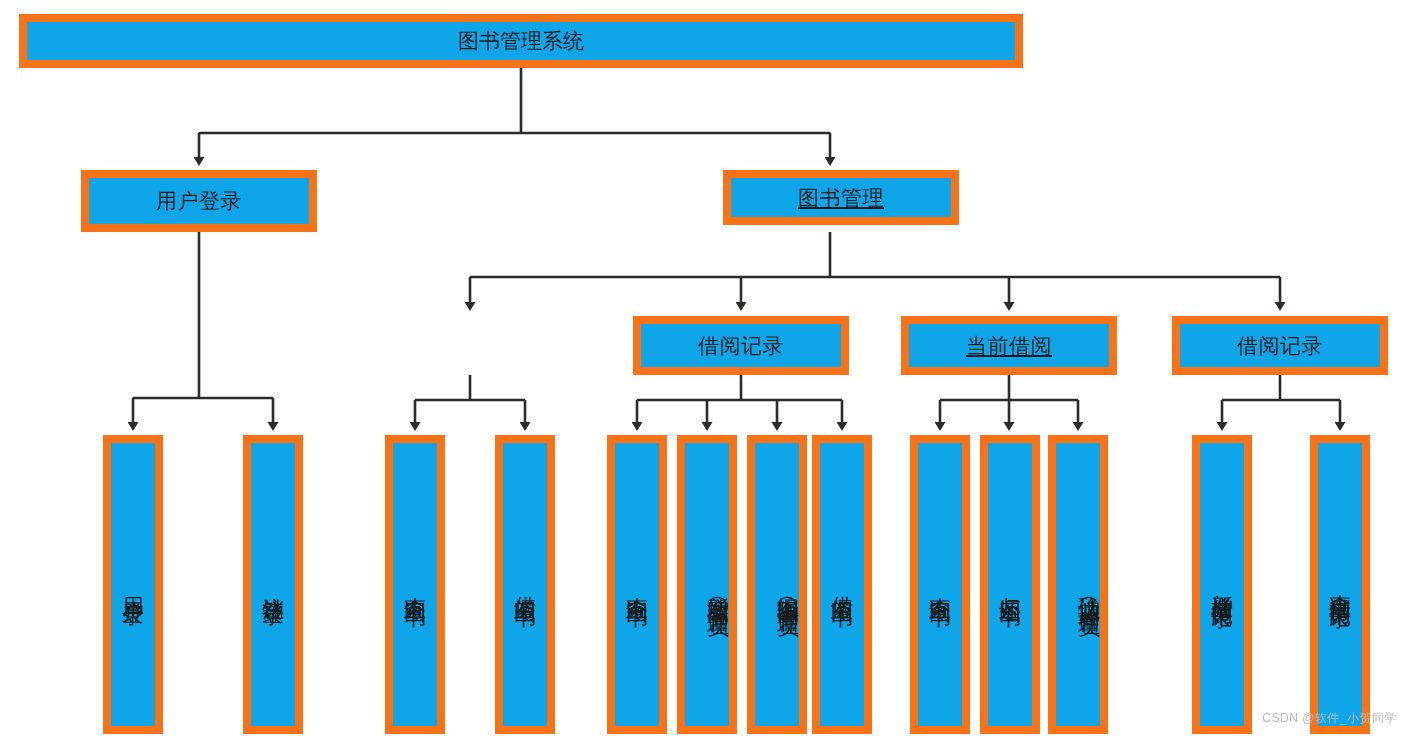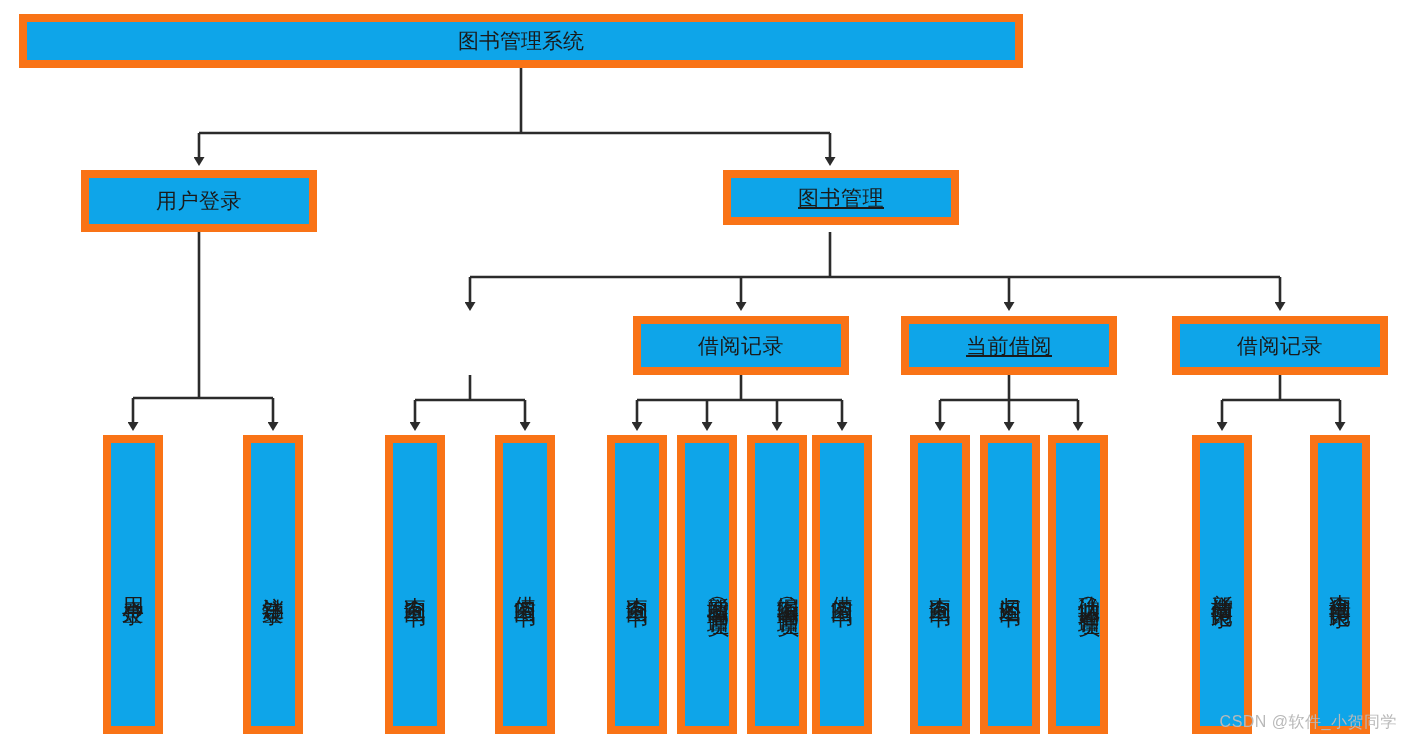--- a/index.html
+++ b/index.html
@@ -44,22 +44,22 @@
     align-items:center;
     padding-top:0;
   }
   .label{
     display:block;
     white-space:nowrap;
   }
   .watermark{
     position:absolute;
     right:8px;
-    bottom:14px;
-    font-size:16px;
+    bottom:20px;
+    font-size:12px;
     color:#b9b9b9;
     letter-spacing:0.5px;
     white-space:nowrap;
   }
 </style>
 </head>
 <body>
 
 <div id="diagram-root">
 

